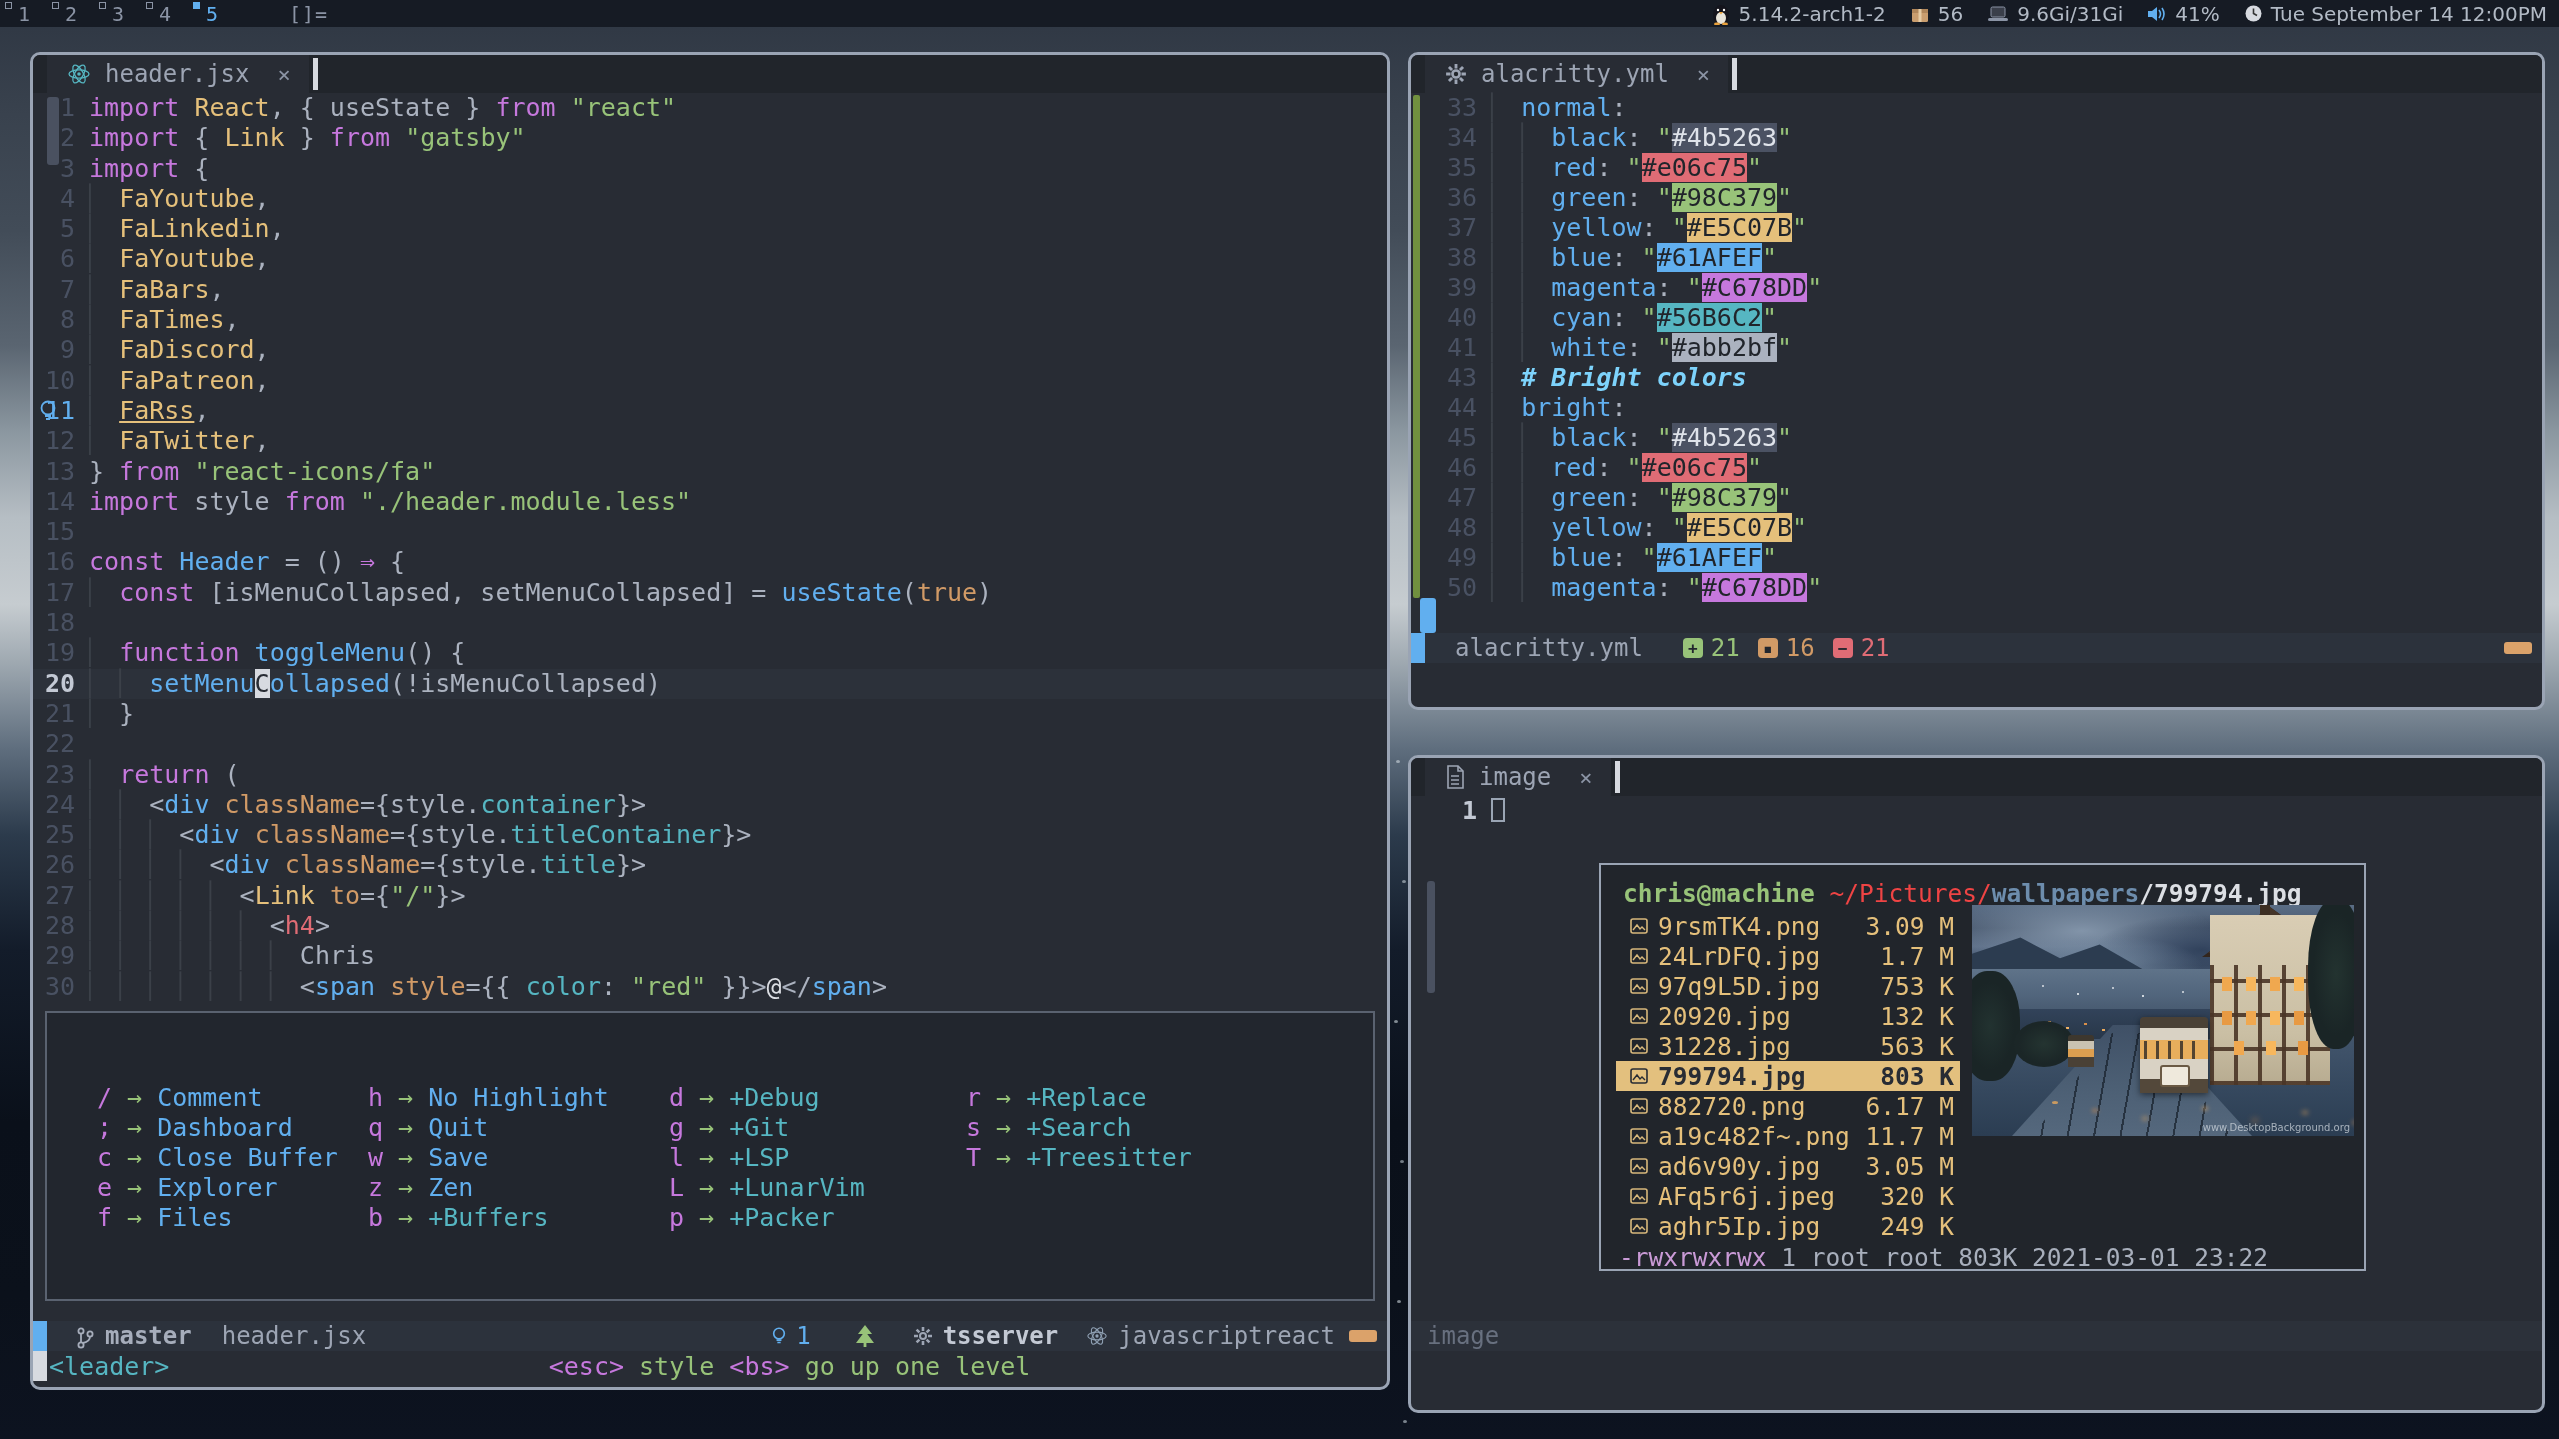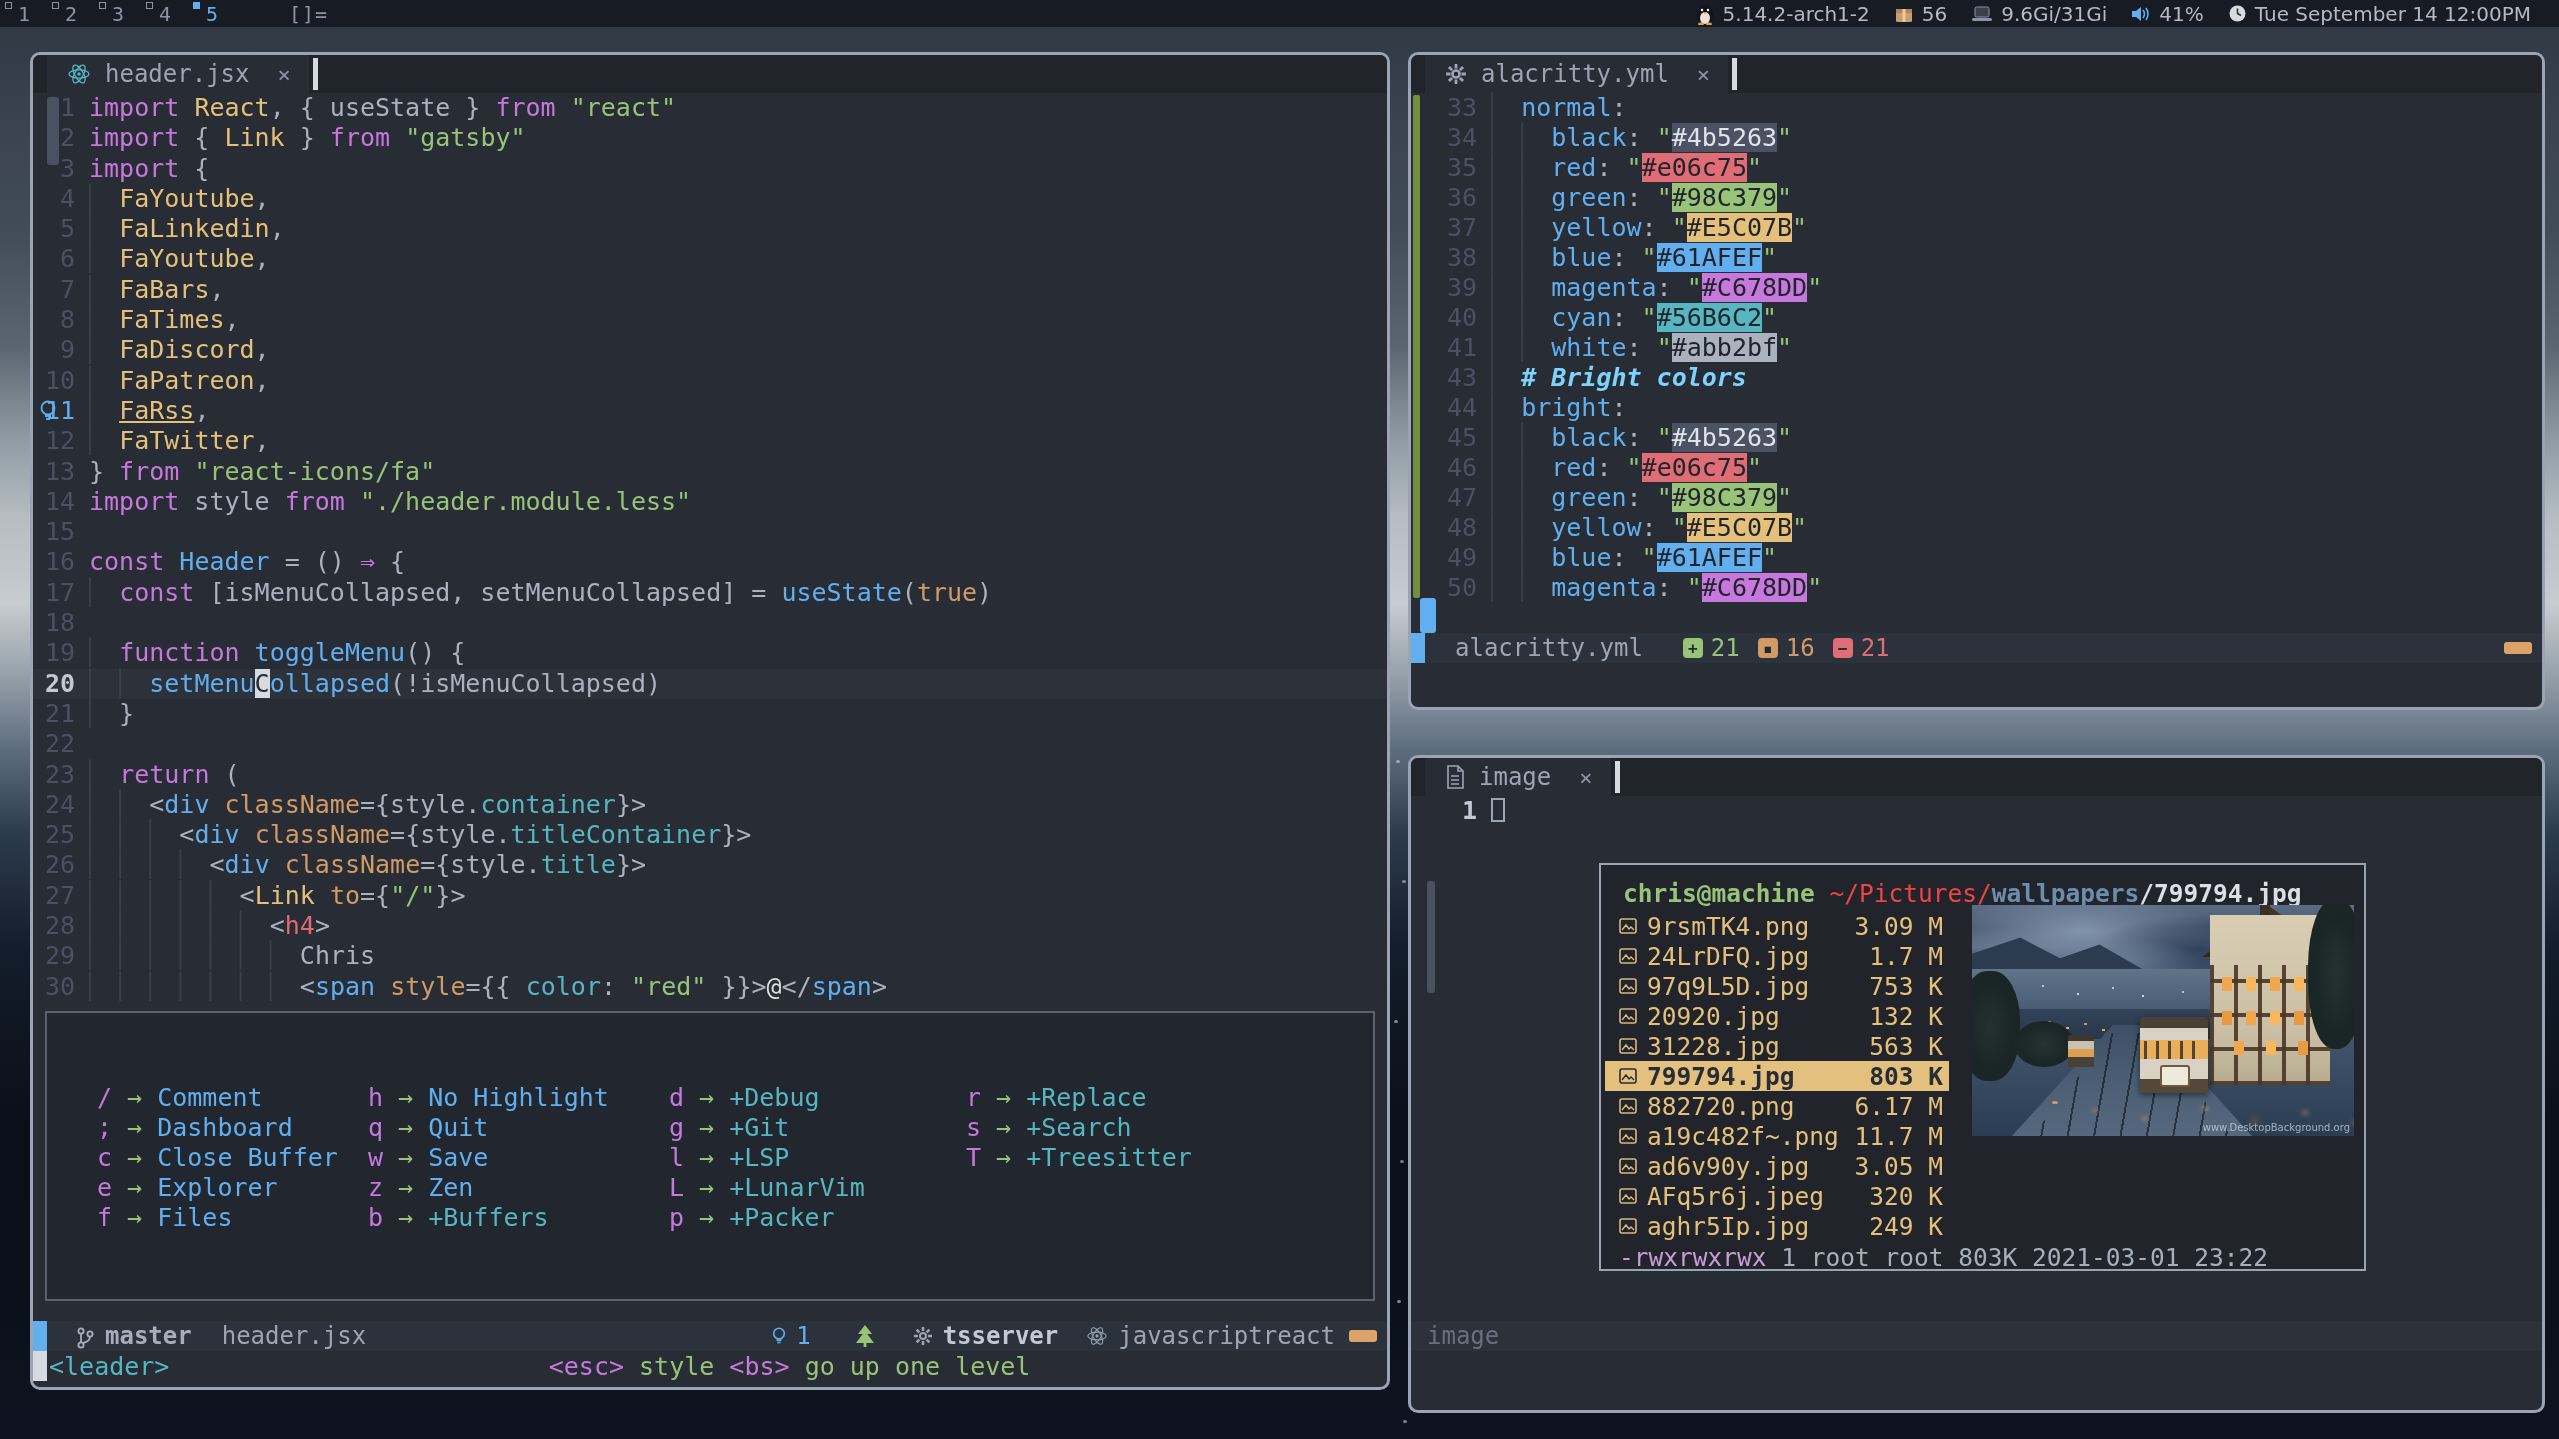--- a/index.html
+++ b/index.html
@@ -21,21 +21,21 @@
     color:#8b94a5; font-size:20px;
   }
   .ws{ position:relative; width:47px; height:27px; display:inline-block; }
   .ws .sq{ position:absolute; left:5px; top:2px; width:7px; height:7px;
     border:1px solid #8b94a5; }
   .ws.active .sq{ background:#61afef; border-color:#61afef; }
   .ws .num{ position:absolute; left:18px; top:2px; }
   .ws.active .num{ color:#61afef; }
   .layoutsym{ margin-left:54px; letter-spacing:1px; }
   .bar-right{ margin-left:auto; display:flex; align-items:center; gap:24px;
-    padding-right:28px; font-family:"DejaVu Sans", sans-serif; color:#b2bac5; }
+    padding-right:12px; font-family:"DejaVu Sans", sans-serif; color:#b2bac5; }
   .bar-item{ display:flex; align-items:center; gap:8px; }
   .bar-item svg{ display:block; }
   
   .window{
     position:absolute; background:#282c34;
     border:3px solid #9aa4b4; border-radius:10px; overflow:hidden;
   }
   .tabline{ height:38px; background:#21252b; display:flex; align-items:center; position:relative; }
   .tab{ height:38px; background:#282c34; display:flex; align-items:center;
     padding:0 18px 0 20px; gap:14px; color:#9da5b4; font-size:24px; }
@@ -99,21 +99,21 @@
   .d-add{ background:#98c379; } .d-chg{ background:#d19a66; } .d-del{ background:#e06c75; }
   .n-add{ color:#98c379; } .n-chg{ color:#d19a66; } .n-del{ color:#e06c75; }
   
   .floatbox{ position:absolute; left:188px; top:105px; width:767px; height:408px;
     background:#21252b; border:2px solid #9aa4b4; font-size:24.5px; }
   .fb-header{ margin:14px 0 0 22px; white-space:pre; }
   .fb-user{ color:#98c379; font-weight:bold; }
   .fb-path1{ color:#ef4444; font-weight:normal; }
   .fb-path2{ color:#6d8dad; font-weight:bold; }
   .fb-file{ color:#dcdfe4; font-weight:bold; }
-  .fb-rows{ position:absolute; left:4px; top:46px; width:344px; }
+  .fb-rows{ position:absolute; left:15px; top:46px; width:344px; }
   .fb-row{ height:30px; display:flex; align-items:center; padding:0 6px 0 14px;
     color:#e5c07b; }
   .fb-row .fname{ margin-left:10px; }
   .fb-row .fsize{ margin-left:auto; white-space:pre; }
   .fb-row.selected{ background:#e3c07e; color:#282c34; font-weight:bold; }
   .fb-row.selected .imgicon rect,.fb-row.selected .imgicon path{ stroke:#282c34; }
   .fb-info{ position:absolute; left:18px; top:378px; white-space:pre; color:#a8afbc; }
   .fb-perms{ color:#c99ad6; }
   
   .pv{ position:absolute; left:371px; top:40px; width:382px; height:231px;

